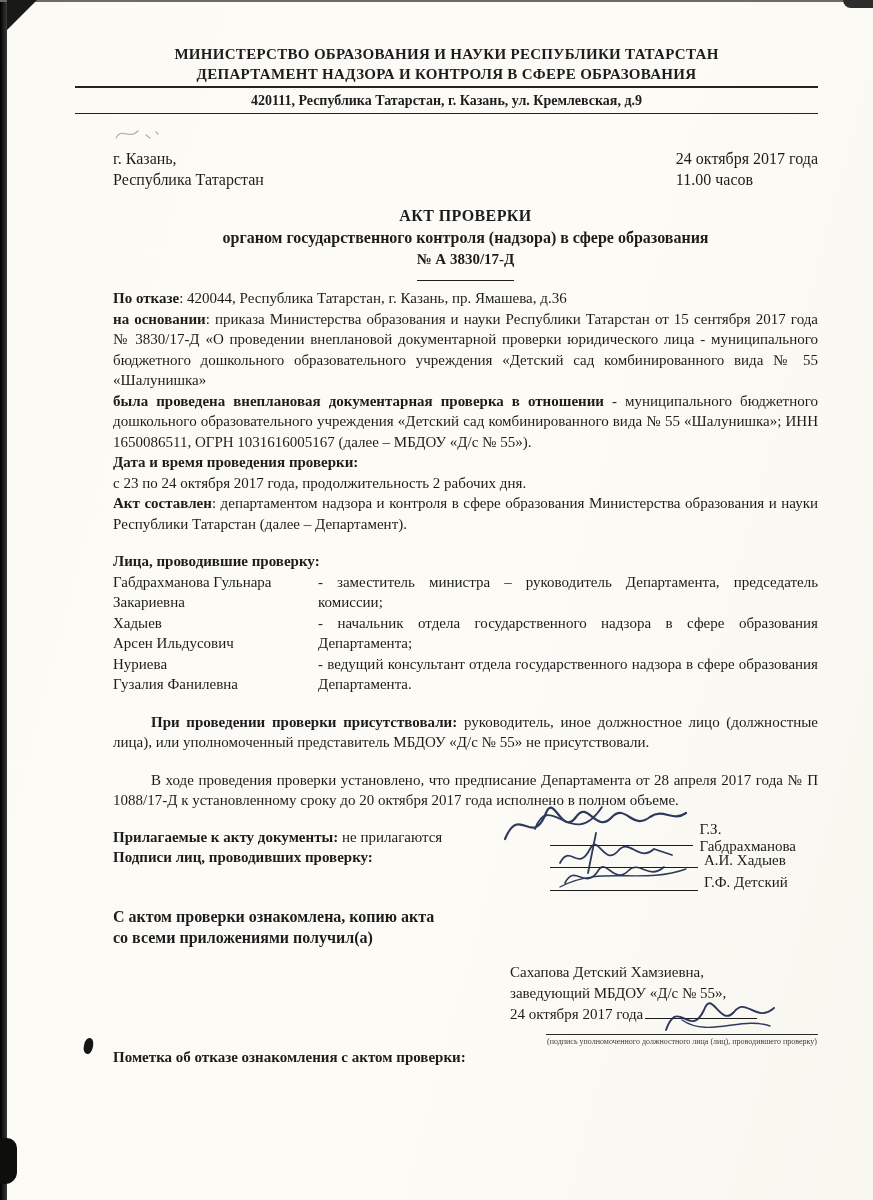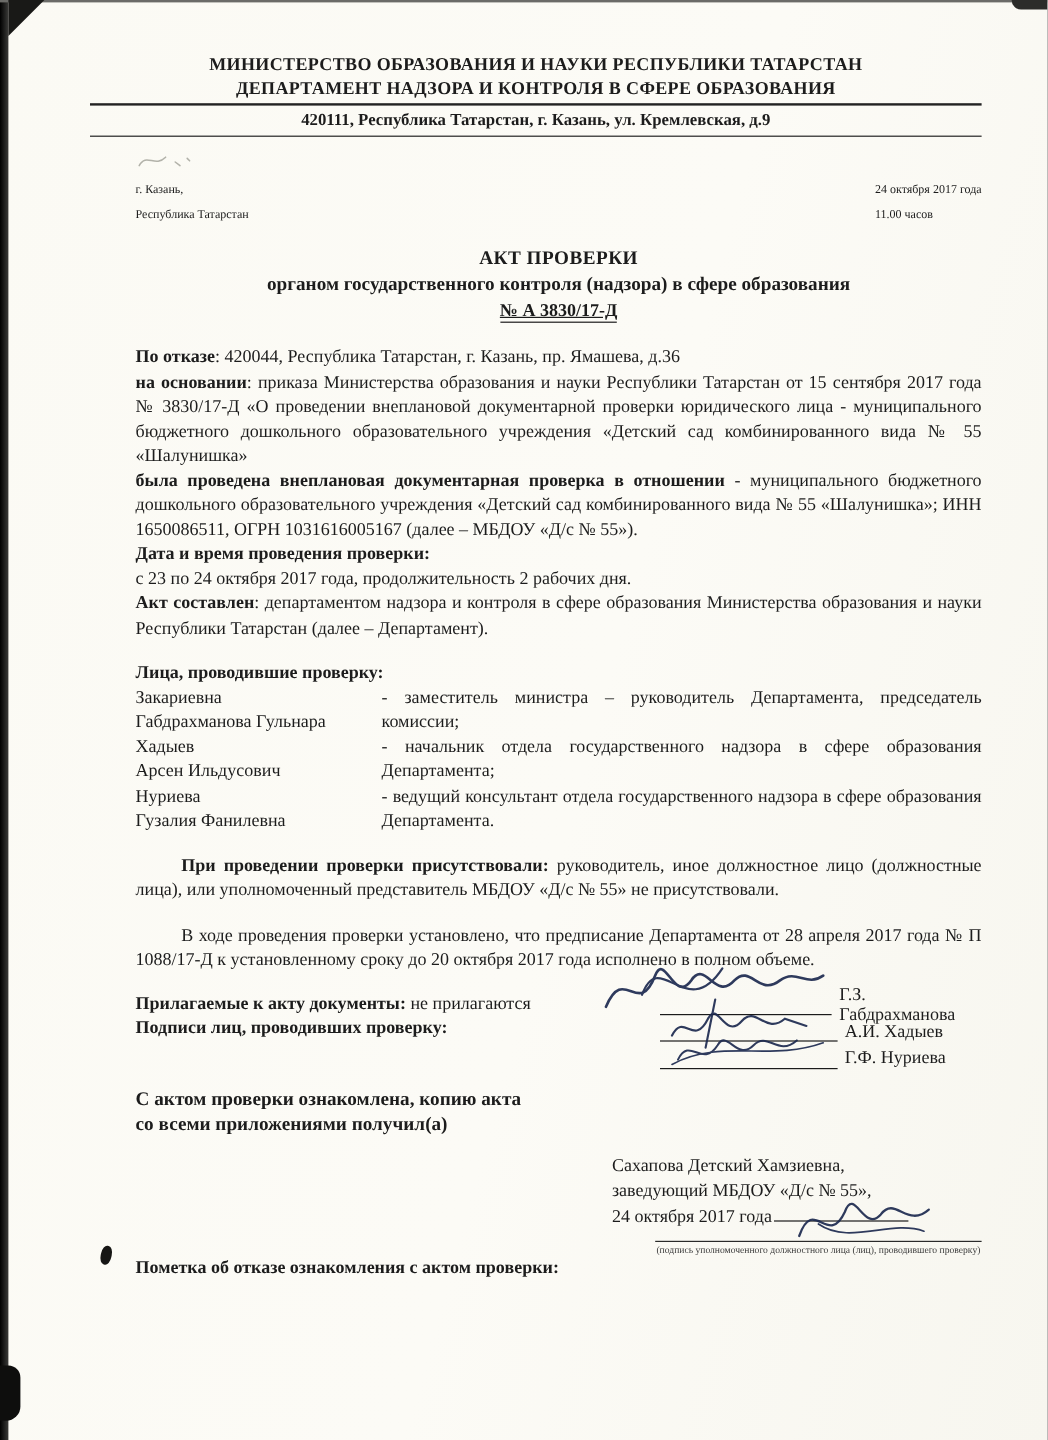--- a/index.html
+++ b/index.html
@@ -20,27 +20,27 @@
   .content{position:absolute;left:113px;top:44px;width:705px;}
 
   
   .letterhead{margin-left:-38px;width:743px;text-align:center;}
   .lh1{font-weight:bold;font-size:15px;letter-spacing:.3px;line-height:20px;}
   .lh2{font-weight:bold;font-size:15px;letter-spacing:.3px;line-height:20px;}
   .rule{border:0;border-top:2px solid #232323;margin:2px 0 0 0;}
   .rule.thin{border-top-width:1.5px;margin-top:3px;}
   .lh3{font-weight:bold;font-size:14px;line-height:18px;margin-top:4px;}
 
-  .meta-row{display:flex;justify-content:space-between;margin-top:34px;font-size:10px;line-height:21px;}
+  .meta-row{display:flex;justify-content:space-between;margin-top:34px;font-size:16px;line-height:21px;}
 
   .title-block{text-align:center;margin-top:14px;font-weight:bold;}
   .t1{font-size:16px;line-height:23px;letter-spacing:.4px;}
   .t2{font-size:16px;line-height:21px;}
   .t3{font-size:15px;line-height:23px;}
-  .t3 span{border-bottom:1.4px solid #1c1c1c;padding-bottom:1px;text-decoration:underline;}
+  .t3 span{border-bottom:1.4px solid #1c1c1c;padding-bottom:13px;}
 
   .para{font-size:15px;line-height:20.5px;text-align:justify;margin:0;}
   .mt{margin-top:17px;}
   .indent{text-indent:38px;}
   b{font-weight:bold;}
 
   .insp-grid{display:grid;grid-template-columns:205px 1fr;font-size:15px;line-height:20.5px;}
   .insp-role{text-align:justify;}
 
   .sig-section{display:flex;margin-top:16px;gap:20px;}
@@ -107,22 +107,22 @@
     <p class="para"><b>была проведена внеплановая документарная проверка в отношении</b><span> - муниципального бюджетного дошкольного образовательного учреждения «Детский сад комбинированного вида № 55 «Шалунишка»; ИНН 1650086511, ОГРН 1031616005167 (далее – МБДОУ «Д/с № 55»).</span></p>
 
     <p class="para"><b>Дата и время проведения проверки:</b></p>
     <p class="para">с 23 по 24 октября 2017 года, продолжительность 2 рабочих дня.</p>
 
     <p class="para"><b>Акт составлен</b><span>: департаментом надзора и контроля в сфере образования Министерства образования и науки Республики Татарстан (далее – Департамент).</span></p>
 
     <p class="para mt"><b>Лица, проводившие проверку:</b></p>
     <div class="insp-grid">
       <div>
+        <div>Габдрахманова  Гульнара</div>
         <div>Закариевна</div>
-        <div>Габдрахманова  Гульнара</div>
       </div>
       <div class="insp-role">- заместитель министра – руководитель Департамента, председатель комиссии;</div>
       <div>
         <div>Хадыев</div>
         <div>Арсен Ильдусович</div>
       </div>
       <div class="insp-role">- начальник отдела государственного надзора в сфере образования Департамента;</div>
       <div>
         <div>Нуриева</div>
         <div>Гузалия Фанилевна</div>
@@ -143,21 +143,21 @@
         <div class="sig-row">
           <span class="sig-line"></span>
           <span>Г.З. Габдрахманова</span>
         </div>
         <div class="sig-row">
           <span class="sig-line"></span>
           <span>А.И. Хадыев</span>
         </div>
         <div class="sig-row">
           <span class="sig-line"></span>
-          <span>Г.Ф. Нуриева</span>
+          <span>Г.Ф. Детский</span>
         </div>
         <svg class="ink" style="left:-70px;top:-40px;" width="280" height="112" viewBox="0 0 280 112">
           <g fill="none" stroke="#1d2a50" stroke-linecap="round" opacity="0.92">
             <path stroke-width="2.2" d="M25,52 C40,16 52,62 66,26 C74,6 82,50 96,30 C108,12 116,48 132,30 C146,16 152,44 170,30 C184,20 192,36 206,26"></path>
             <path stroke-width="1.8" d="M55,42 C70,2 92,66 122,20"></path>
             <path stroke-width="1.8" d="M80,76 C90,56 98,86 110,62 C118,46 124,80 138,64 C150,50 158,76 174,62 L192,68"></path>
             <path stroke-width="1.8" d="M116,46 L108,86"></path>
             <path stroke-width="1.7" d="M85,96 C95,76 105,104 118,84 C126,70 134,98 148,84 C160,72 168,94 184,80"></path>
             <path stroke-width="1.4" d="M80,100 C120,78 162,98 206,82"></path>
           </g>

